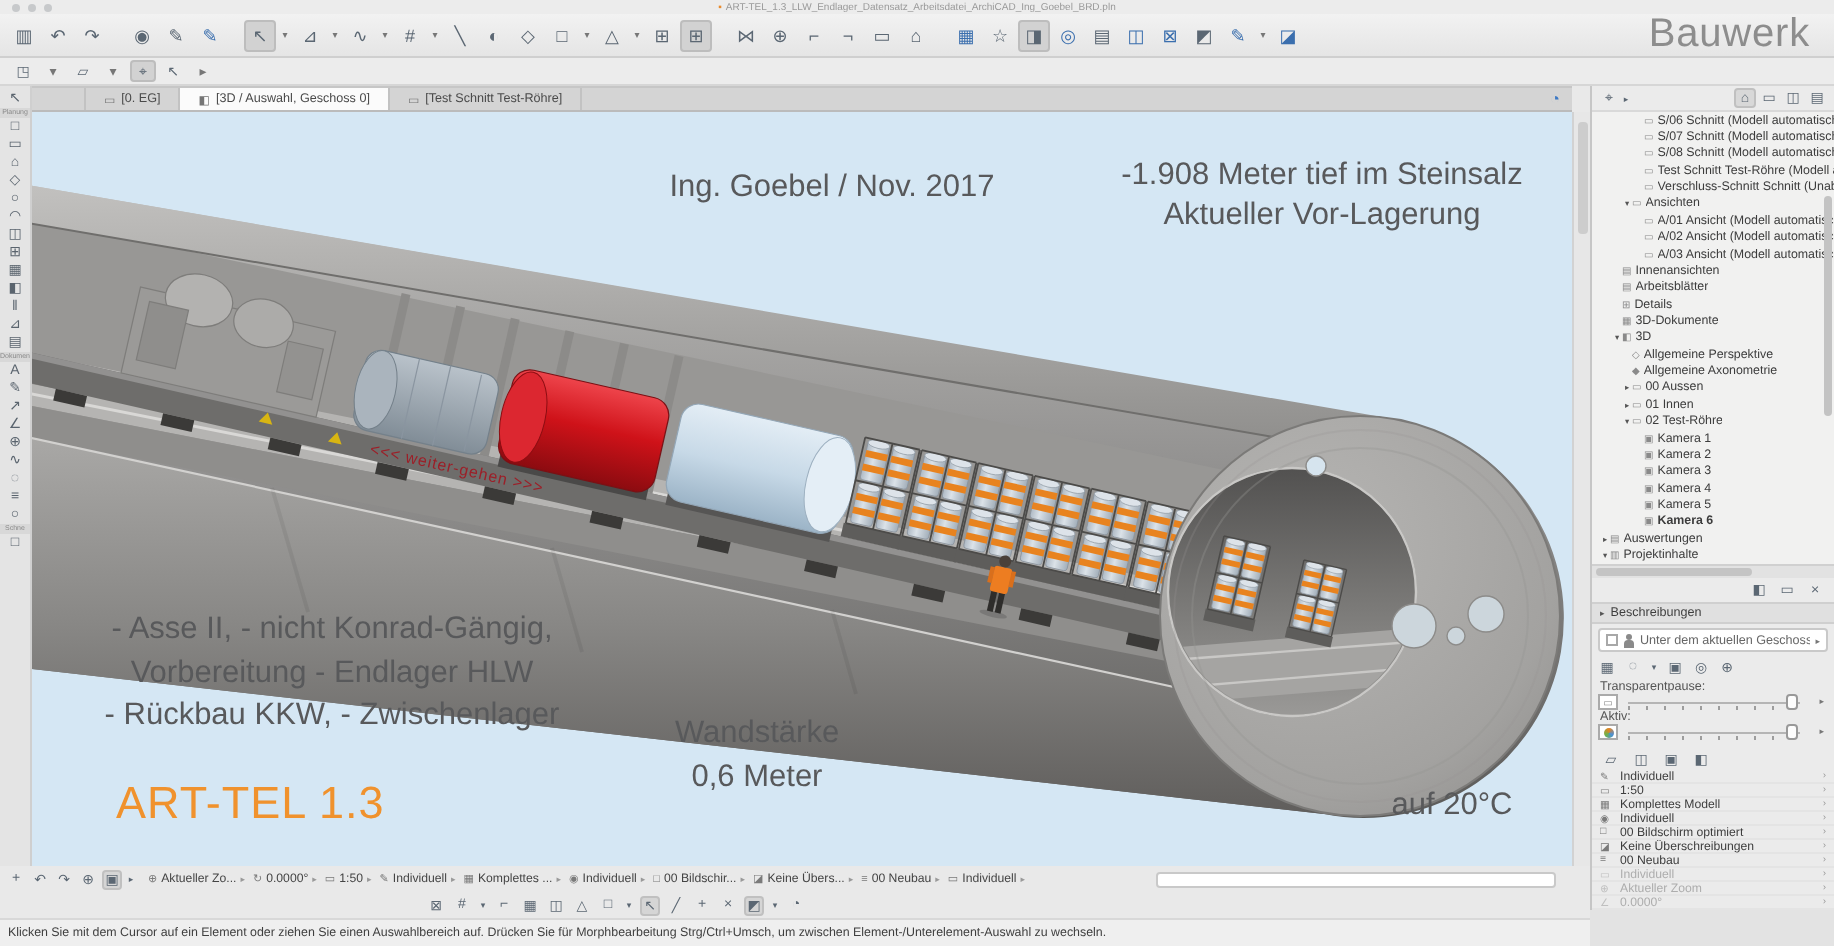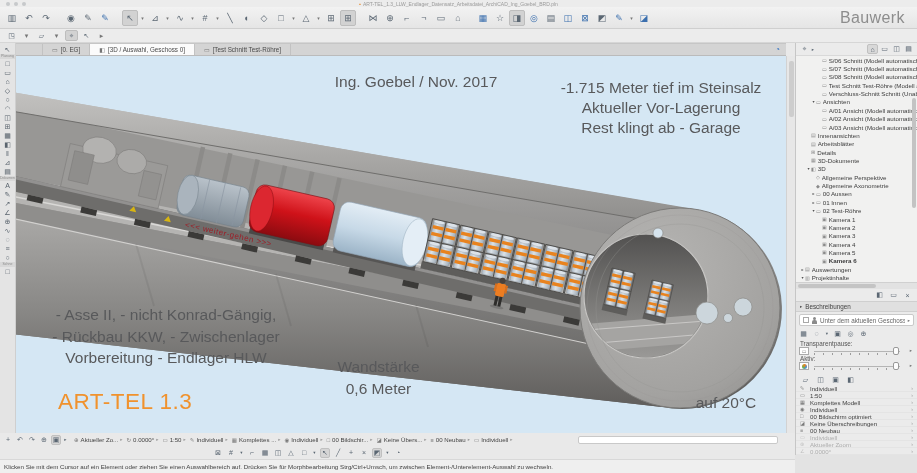--- a/index.html
+++ b/index.html
@@ -17,21 +17,21 @@
     border-bottom:1px solid #cfcfcf;display:flex;align-items:center;padding:0 4px;gap:1px;}
   #toolbar2{left:0;top:29px;width:917px;height:14px;background:#ececec;border-bottom:1px solid #d6d6d6;
     display:flex;align-items:center;padding:0 5px;gap:2px;}
   .ti{width:16px;height:16px;display:flex;align-items:center;justify-content:center;
     font-size:9px;color:#5b6773;border-radius:2px;flex:none;}
   #toolbar2 .ti{width:13px;height:11px;font-size:7px;}
   .ti.on{background:#d2d2d2;border:1px solid #bdbdbd;}
   .ti.car{width:7px;font-size:5px;color:#777;}
   .ti.sep{width:7px;}
   .ti.blue{color:var(--blue-icon,#3b6fae);}
-  #brand{margin-left:auto;font-size:16px;color:#8d8d8d;letter-spacing:.4px;padding-right:8px;}
+  #brand{margin-left:auto;font-size:20px;color:#8d8d8d;letter-spacing:.4px;padding-right:8px;}
   
   #tabbar{left:16px;top:43px;width:770px;height:13px;background:#d4d4d4;border-top:1px solid #c6c6c6;
     border-bottom:1px solid #bbb;display:flex;align-items:stretch;padding-left:26px;}
   .tab{display:flex;align-items:center;gap:3px;padding:0 9px;font-size:6.3px;color:#4a4a4a;
     border-right:1px solid #c2c2c2;white-space:nowrap;}
   .tab:first-child{border-left:1px solid #c2c2c2;}
   .tab.active{background:#fbfbfb;}
   .tab .tic{font-size:6px;color:#757575;}
   #tab-blue{position:absolute;right:6px;top:1px;font-size:8px;color:#3b78c4;}
   
@@ -492,30 +492,29 @@
       <circle cx="664" cy="252" r="93" fill="none" stroke="#969593" stroke-width="1" opacity=".25"></circle>
 
       <g fill="#ccd6dc" stroke="#8d8c8a" stroke-width=".7">
         <circle cx="691" cy="257" r="11"></circle>
         <circle cx="712" cy="262" r="4.5"></circle>
         <circle cx="727" cy="251" r="9"></circle>
         <circle cx="642" cy="177" r="5" fill="#d6e4ee"></circle>
       </g>
     </svg>
 
-    <div class="anno" style="left:300px;top:16px;width:200px">Ing. Goebel / Nov. 2017</div>
+    <div class="anno" style="left:300px;top:28px;width:200px">Ing. Goebel / Nov. 2017</div>
     <div class="anno" style="left:520px;top:22px;width:250px">
-      <div>-1.715 Meter tief im Steinsalz</div>
+      <div>-1.908 Meter tief im Steinsalz</div>
       <div>Aktueller Vor-Lagerung</div>
-      <div>Rest klingt ab - Garage</div>
     </div>
     <div class="anno" style="left:0;top:248px;width:300px;line-height:21.5px">
       <div>- Asse II, - nicht Konrad-Gängig,</div>
+      <div>Vorbereitung - Endlager HLW</div>
       <div>- Rückbau KKW, - Zwischenlager</div>
-      <div>Vorbereitung - Endlager HLW</div>
     </div>
     <div class="anno" id="anno-brand" style="left:42px;top:334px">ART-TEL 1.3</div>
     <div class="anno" style="left:295px;top:300px;width:135px;line-height:21.5px">
       <div>Wandstärke</div>
       <div>0,6 Meter</div>
     </div>
     <div class="anno" style="left:650px;top:336px;width:120px;line-height:21.5px">
       <div>auf 20°C</div>
     </div>
   </div>

